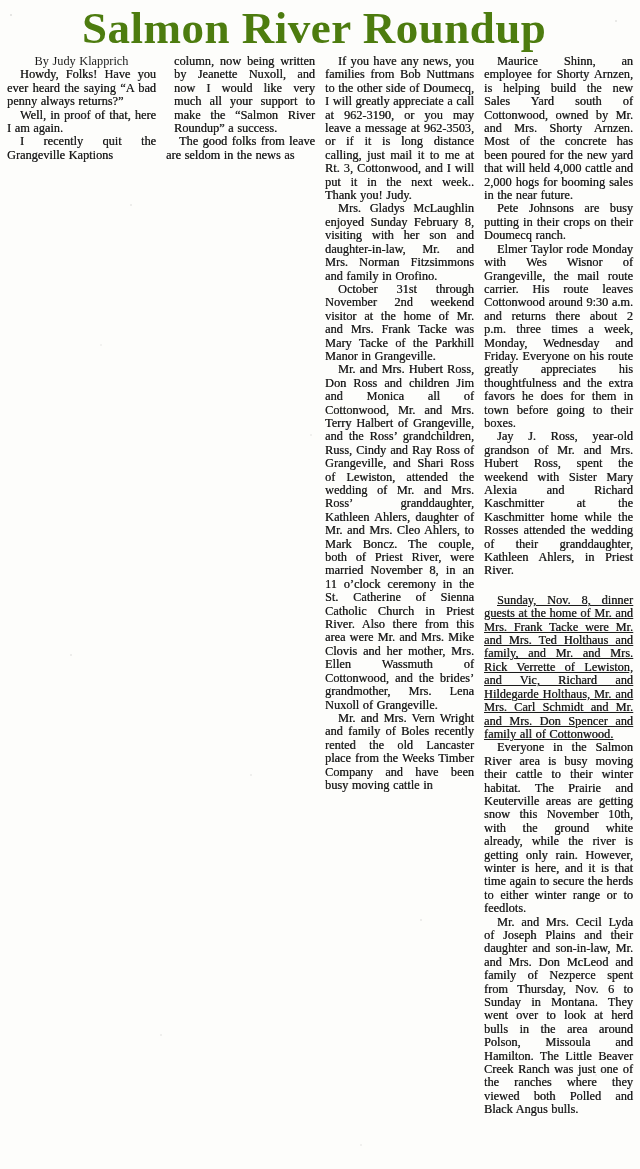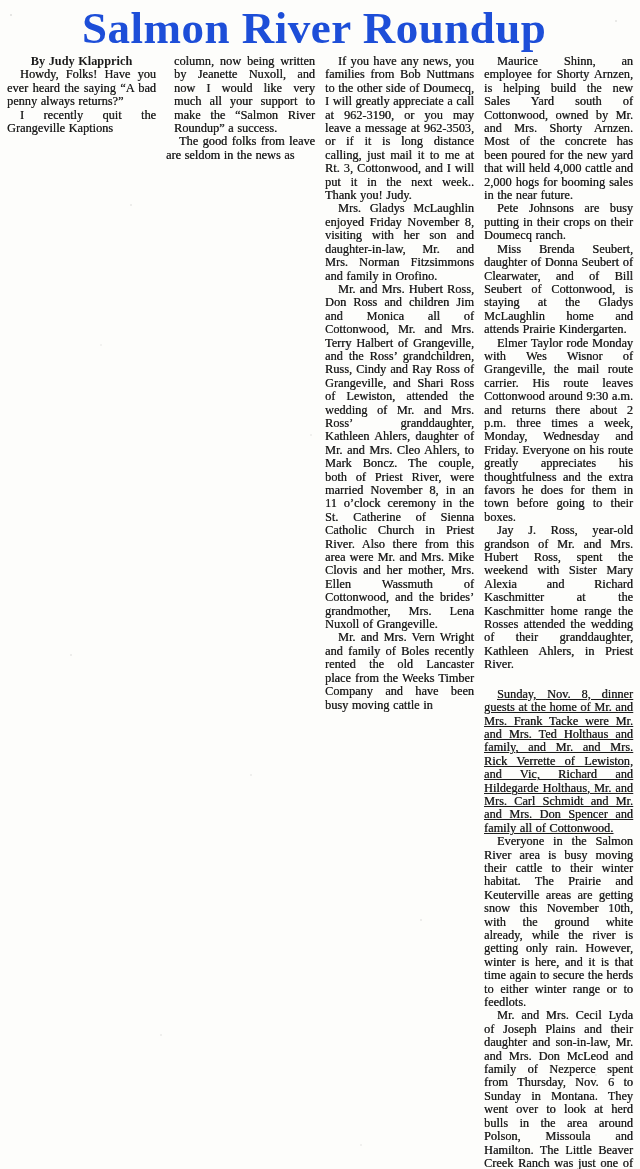--- a/index.html
+++ b/index.html
@@ -35,21 +35,21 @@
       520px 520px 0 rgba(40,40,40,0.07),
       350px 1130px 0 rgba(40,40,40,0.08);
   }
   h1.headline {
     margin: 0;
     padding: 6px 0 2px 82px;
     font-size: 45px;
     line-height: 44px;
     font-weight: bold;
     letter-spacing: 0.5px;
-    color: #1d4ed8;
+    color: #4d7c0f;
     white-space: nowrap;
   }
   .columns {
     display: flex;
     align-items: flex-start;
     padding: 3px 2px 0 7px;
     gap: 10px;
   }
   .col { flex: 0 0 149px; width: 149px; }
   .col p {
@@ -58,50 +58,51 @@
     line-height: 13.4px;
     text-align: justify;
     text-indent: 13px;
     text-shadow: 0.35px 0 0 rgba(25,25,25,0.75);
     word-spacing: 0.5px;
   }
   .col p.flush { text-indent: 0; margin-left: 8px; }
   .col p.byline {
     text-indent: 0;
     text-align: center;
-    font-weight: bold;
+    font-weight: normal;
     text-shadow: none;
   }
   .col p.gap-before { margin-top: 16px; text-decoration: underline; }
 </style>
 </head>
 <body>
 
 <div class="page">
   <h1 class="headline">Salmon River Roundup</h1>
   <div class="columns">
     <div class="col">
         <p class="byline">By Judy Klapprich</p>
         <p>Howdy, Folks! Have you ever heard the saying “A bad penny always returns?”</p>
+        <p>Well, in proof of that, here I am again.</p>
         <p>I recently quit the Grangeville Kaptions</p>
       </div>
     <div class="col">
         <p class="flush">column, now being written by Jeanette Nuxoll, and now I would like very much all your support to make the “Salmon River Roundup” a success.</p>
         <p>The good folks from leave are seldom in the news as</p>
       </div>
     <div class="col">
         <p>If you have any news, you families from Bob Nuttmans to the other side of Doumecq, I will greatly appreciate a call at 962-3190, or you may leave a message at 962-3503, or if it is long distance calling, just mail it to me at Rt. 3, Cottonwood, and I will put it in the next week.. Thank you! Judy.</p>
-        <p>Mrs. Gladys McLaughlin enjoyed Friday November 8, visiting with her son and daughter-in-law, Mr. and Mrs. Norman Fitzsimmons and family in Orofino.</p>
+        <p>Mrs. Gladys McLaughlin enjoyed Sunday February 8, visiting with her son and daughter-in-law, Mr. and Mrs. Norman Fitzsimmons and family in Orofino.</p>
+        <p>October 31st through November 2nd weekend visitor at the home of Mr. and Mrs. Frank Tacke was Mary Tacke of the Parkhill Manor in Grangeville.</p>
         <p>Mr. and Mrs. Hubert Ross, Don Ross and children Jim and Monica all of Cottonwood, Mr. and Mrs. Terry Halbert of Grangeville, and the Ross’ grandchildren, Russ, Cindy and Ray Ross of Grangeville, and Shari Ross of Lewiston, attended the wedding of Mr. and Mrs. Ross’ granddaughter, Kathleen Ahlers, daughter of Mr. and Mrs. Cleo Ahlers, to Mark Boncz. The couple, both of Priest River, were married November 8, in an 11 o’clock ceremony in the St. Catherine of Sienna Catholic Church in Priest River. Also there from this area were Mr. and Mrs. Mike Clovis and her mother, Mrs. Ellen Wassmuth of Cottonwood, and the brides’ grandmother, Mrs. Lena Nuxoll of Grangeville.</p>
         <p>Mr. and Mrs. Vern Wright and family of Boles recently rented the old Lancaster place from the Weeks Timber Company and have been busy moving cattle in</p>
       </div>
     <div class="col">
         <p>Maurice Shinn, an employee for Shorty Arnzen, is helping build the new Sales Yard south of Cottonwood, owned by Mr. and Mrs. Shorty Arnzen. Most of the concrete has been poured for the new yard that will held 4,000 cattle and 2,000 hogs for booming sales in the near future.</p>
         <p>Pete Johnsons are busy putting in their crops on their Doumecq ranch.</p>
-        <p>Miss Brenda Seubert, daughter of Donna Seubert of Clearwater, and of Bill Seubert of Cottonwood, is staying at the Gladys McLaughlin home and attends Prairie Kindergarten.</p>
         <p>Elmer Taylor rode Monday with Wes Wisnor of Grangeville, the mail route carrier. His route leaves Cottonwood around 9:30 a.m. and returns there about 2 p.m. three times a week, Monday, Wednesday and Friday. Everyone on his route greatly appreciates his thoughtfulness and the extra favors he does for them in town before going to their boxes.</p>
-        <p>Jay J. Ross, year-old grandson of Mr. and Mrs. Hubert Ross, spent the weekend with Sister Mary Alexia and Richard Kaschmitter at the Kaschmitter home range the Rosses attended the wedding of their granddaughter, Kathleen Ahlers, in Priest River.</p>
+        <p>Jay J. Ross, year-old grandson of Mr. and Mrs. Hubert Ross, spent the weekend with Sister Mary Alexia and Richard Kaschmitter at the Kaschmitter home while the Rosses attended the wedding of their granddaughter, Kathleen Ahlers, in Priest River.</p>
         <p class="gap-before">Sunday, Nov. 8, dinner guests at the home of Mr. and Mrs. Frank Tacke were Mr. and Mrs. Ted Holthaus and family, and Mr. and Mrs. Rick Verrette of Lewiston, and Vic, Richard and Hildegarde Holthaus, Mr. and Mrs. Carl Schmidt and Mr. and Mrs. Don Spencer and family all of Cottonwood.</p>
         <p>Everyone in the Salmon River area is busy moving their cattle to their winter habitat. The Prairie and Keuterville areas are getting snow this November 10th, with the ground white already, while the river is getting only rain. However, winter is here, and it is that time again to secure the herds to either winter range or to feedlots.</p>
         <p>Mr. and Mrs. Cecil Lyda of Joseph Plains and their daughter and son-in-law, Mr. and Mrs. Don McLeod and family of Nezperce spent from Thursday, Nov. 6 to Sunday in Montana. They went over to look at herd bulls in the area around Polson, Missoula and Hamilton. The Little Beaver Creek Ranch was just one of the ranches where they viewed both Polled and Black Angus bulls.</p>
       </div>
   </div>
 </div>
 
 </body></html>

